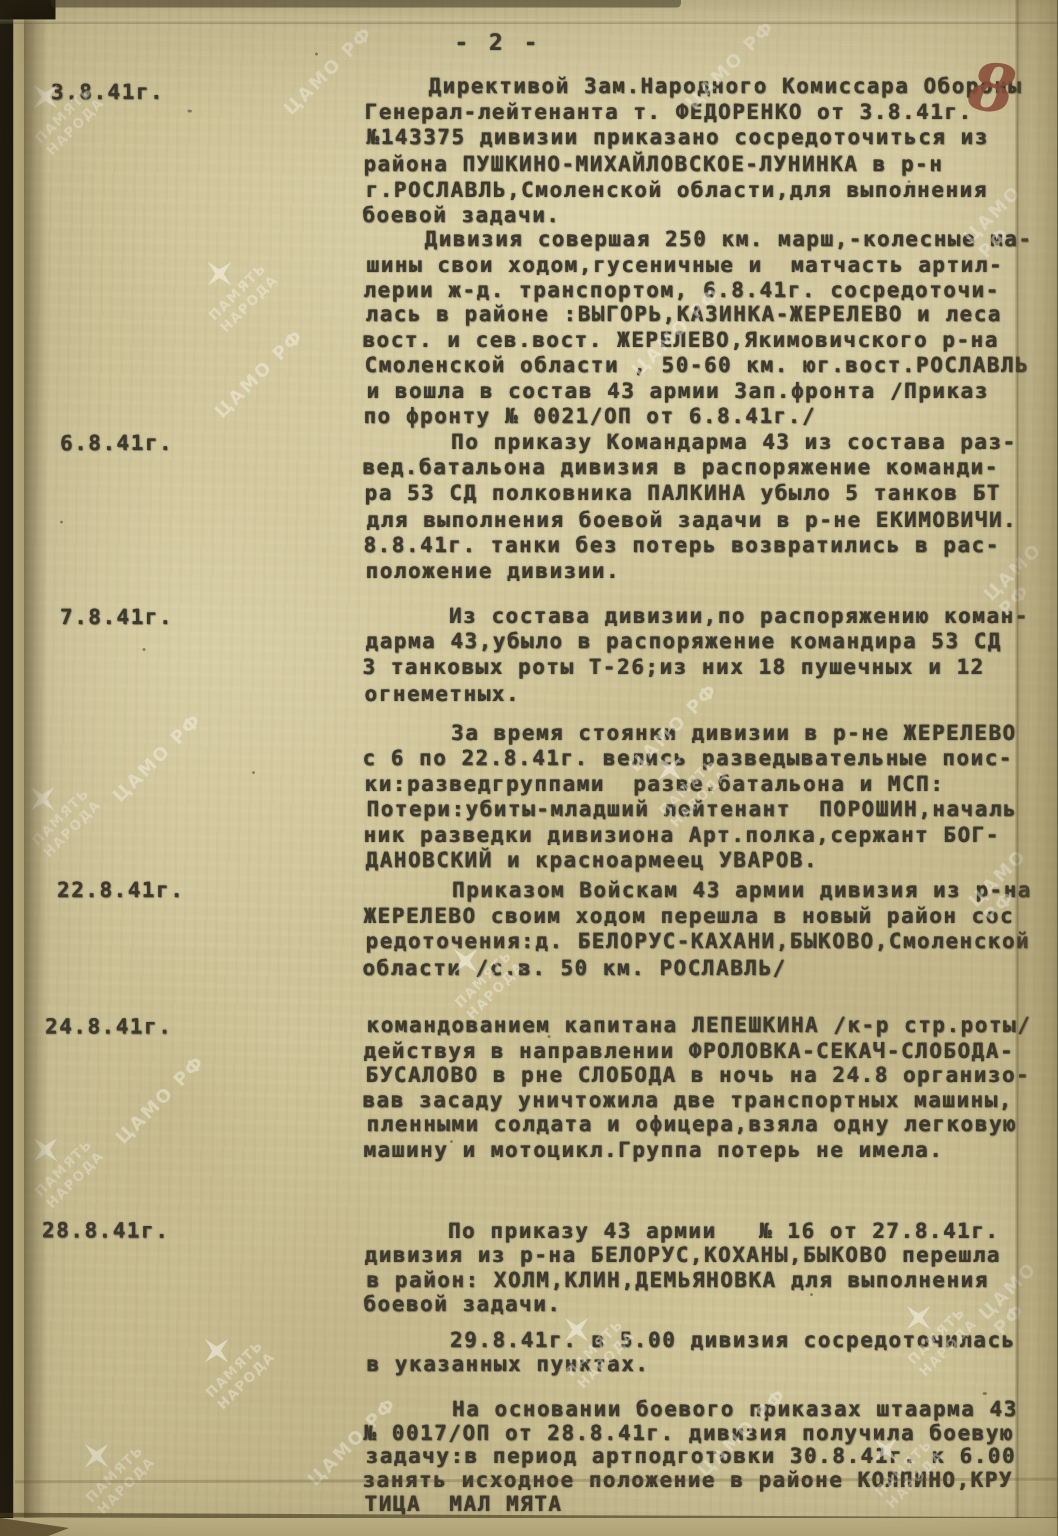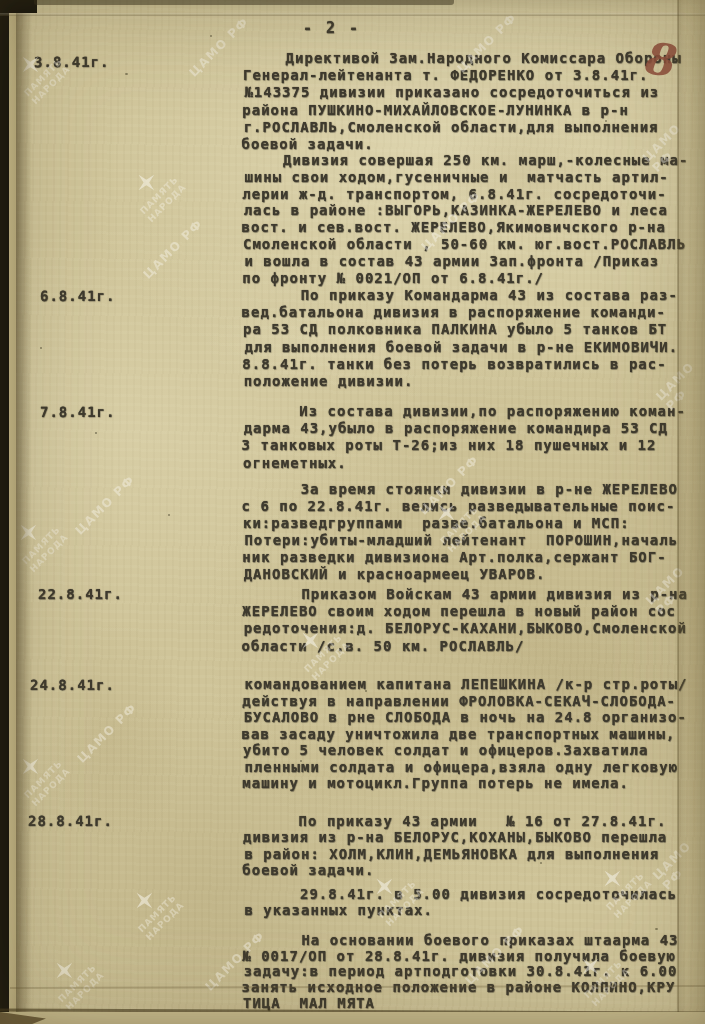--- a/index.html
+++ b/index.html
@@ -129,21 +129,20 @@
         <div class="doc-line" style="height: 17.2px; line-height: 17.2px; left: -0.7px;">ЖЕРЕЛЕВО своим ходом перешла в новый район сос</div>
         <div class="doc-line" style="height: 17.2px; line-height: 17.2px; left: 0.7px;">редоточения:д. БЕЛОРУС-КАХАНИ,БЫКОВО,Смоленской</div>
         <div class="doc-line" style="height: 17.2px; line-height: 17.2px; left: -1.4px;">области /с.в. 50 км. РОСЛАВЛЬ/</div>
       </div>
       <div class="entry-date" style="left: 30px; top: 677px; transform: rotate(0.08deg);">24.8.41г.</div>
       <div class="para" style="top: 676px;">
         <div class="doc-line" style="height: 16.5px; line-height: 16.5px; left: 1.4px;">командованием капитана ЛЕПЕШКИНА /к-р стр.роты/</div>
         <div class="doc-line" style="height: 16.5px; line-height: 16.5px; left: -0.7px;">действуя в направлении ФРОЛОВКА-СЕКАЧ-СЛОБОДА-</div>
         <div class="doc-line" style="height: 16.5px; line-height: 16.5px; left: 0.7px;">БУСАЛОВО в рне СЛОБОДА в ночь на 24.8 организо-</div>
         <div class="doc-line" style="height: 16.5px; line-height: 16.5px; left: -1.4px;">вав засаду уничтожила две транспортных машины,</div>
-        <div class="doc-line" style="height: 16.5px; line-height: 16.5px; left: 0px;">убито 5 человек солдат и офицеров.Захватила</div>
         <div class="doc-line" style="height: 16.5px; line-height: 16.5px; left: 1.4px;">пленными солдата и офицера,взяла одну легковую</div>
         <div class="doc-line" style="height: 16.5px; line-height: 16.5px; left: -0.7px;">машину и мотоцикл.Группа потерь не имела.</div>
       </div>
       <div class="entry-date" style="left: 28px; top: 813px; transform: rotate(0.16deg);">28.8.41г.</div>
       <div class="para" style="top: 813px;">
         <div class="doc-line" style="height: 16.3px; line-height: 16.3px; padding-left: 57px; left: -1.4px;">По приказу 43 армии   № 16 от 27.8.41г.</div>
         <div class="doc-line" style="height: 16.3px; line-height: 16.3px; left: 0px;">дивизия из р-на БЕЛОРУС,КОХАНЫ,БЫКОВО перешла</div>
         <div class="doc-line" style="height: 16.3px; line-height: 16.3px; left: 1.4px;">в район: ХОЛМ,КЛИН,ДЕМЬЯНОВКА для выполнения</div>
         <div class="doc-line" style="height: 16.3px; line-height: 16.3px; left: -0.7px;">боевой задачи.</div>
       </div>

